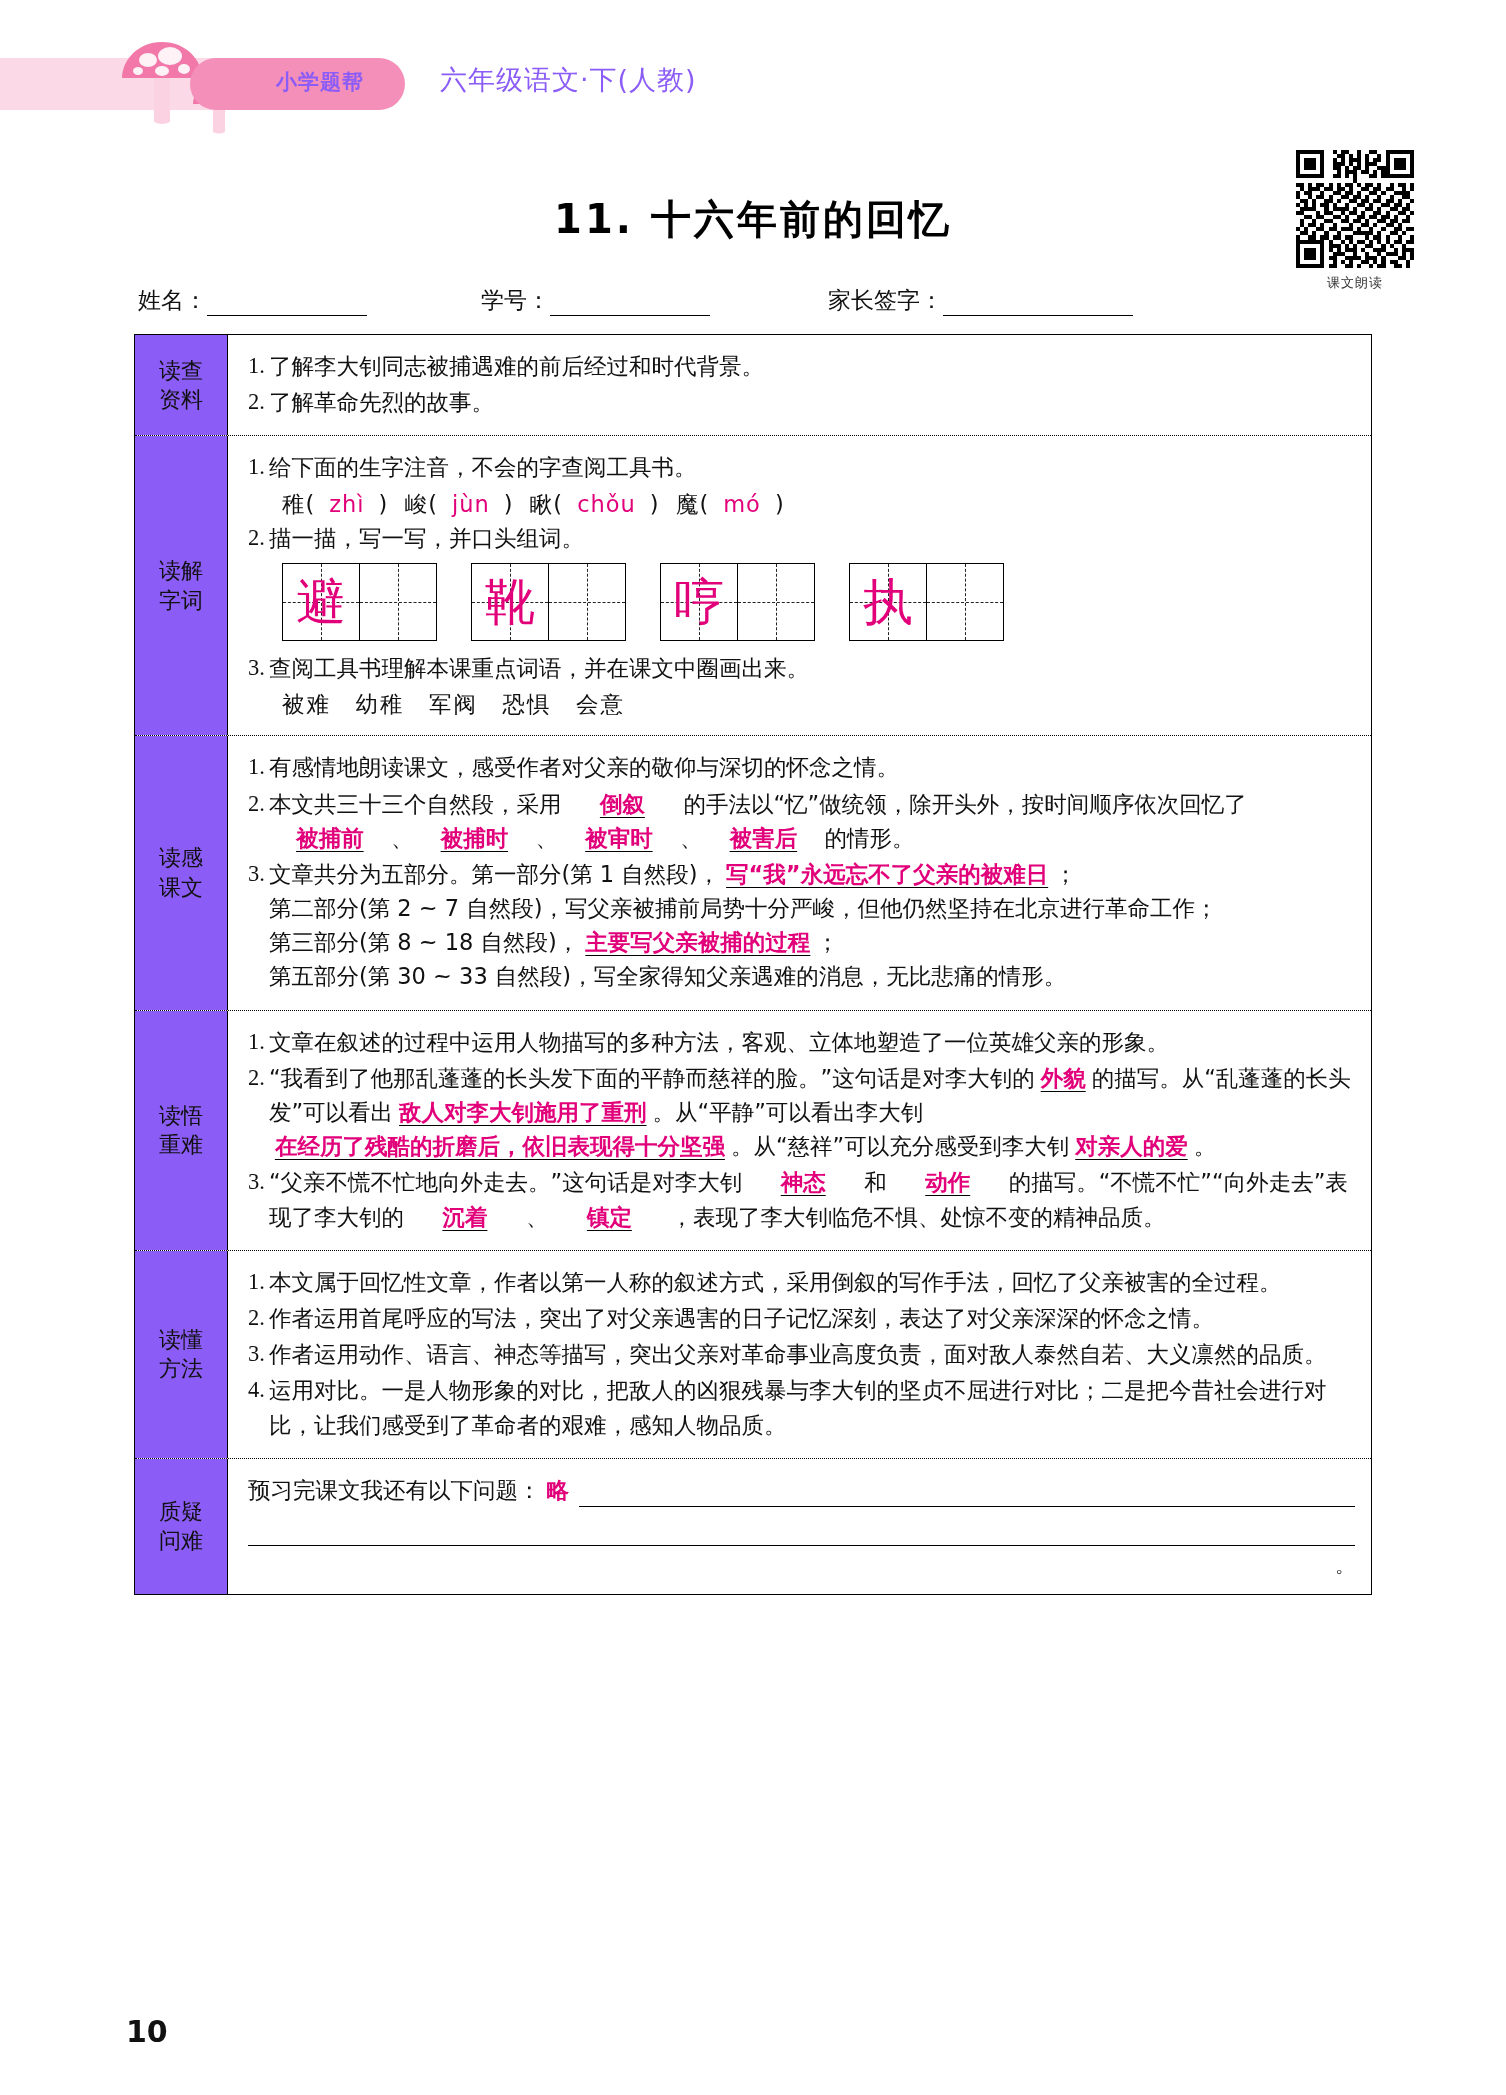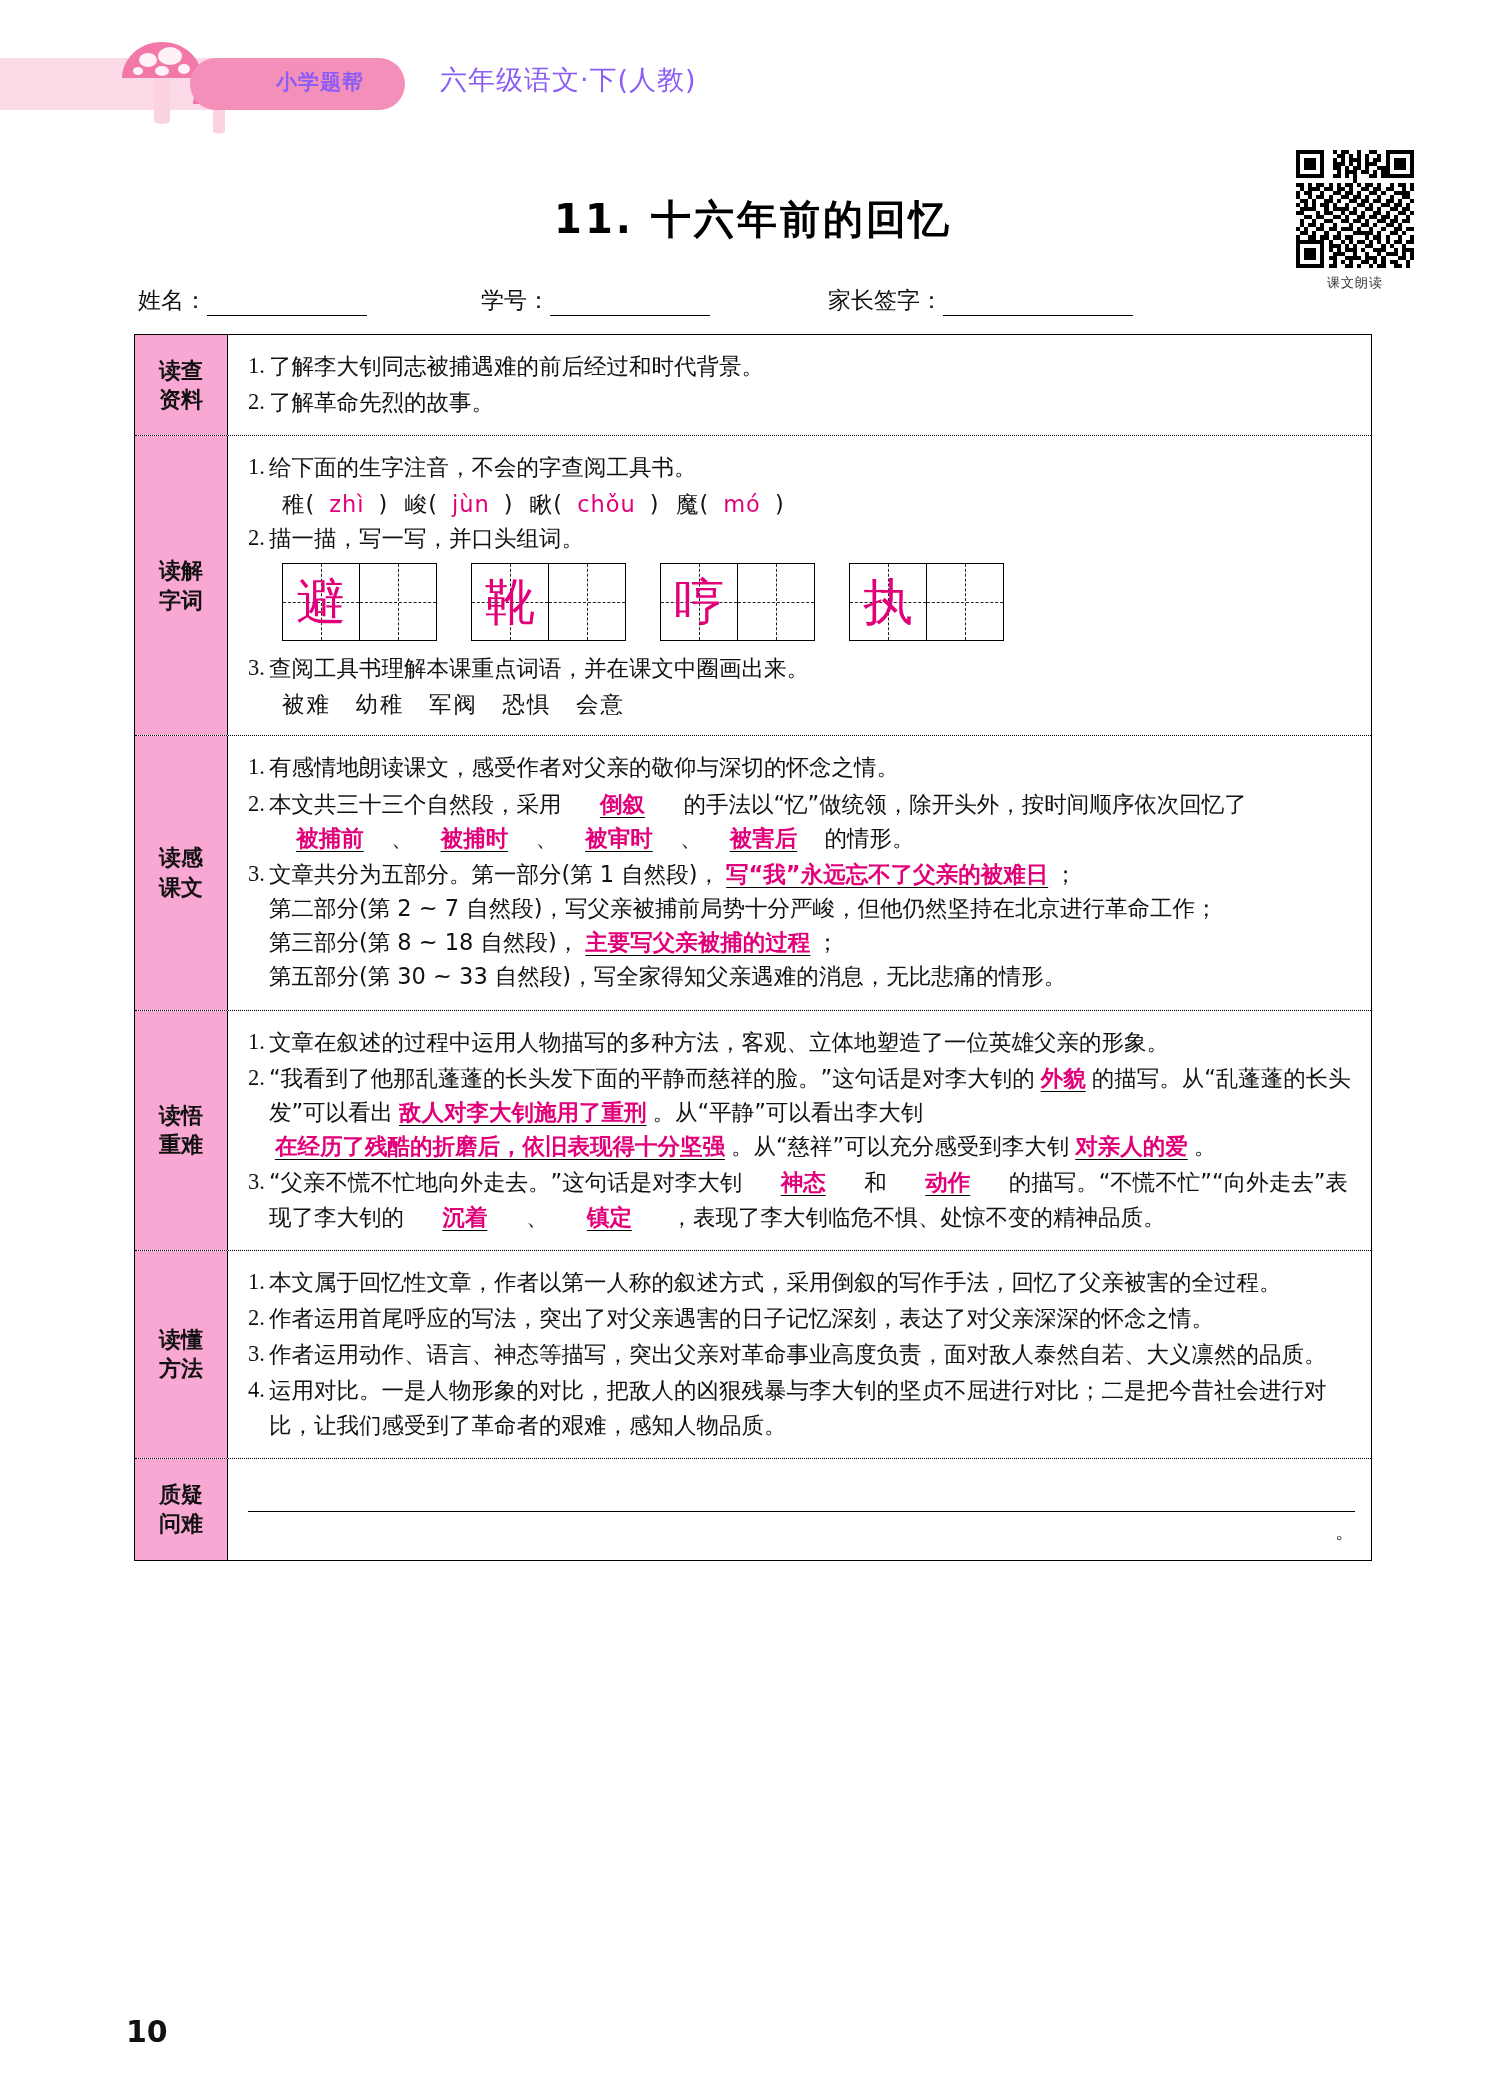--- a/index.html
+++ b/index.html
@@ -53,24 +53,24 @@
   .info-blank { border-bottom:1.5px solid #000; height:22px; }
   .gap-a { width:66px; } .gap-b { width:70px; }
   
   .sheet {
     margin:18px auto 0 auto; width:1236px;
     border:1.6px solid #000; border-collapse:collapse;
   }
   .sheet-row { display:flex; border-bottom:1.6px dotted #000; }
   .sheet-row.last { border-bottom:none; }
   .rowhead {
-    width:92px; flex:0 0 92px; background:#f9a8d4;
+    width:92px; flex:0 0 92px; background:#8b5cf6;
     border-right:1.6px solid #000;
     display:flex; flex-direction:column; align-items:center; justify-content:center;
-    font-size:22px; font-weight:bold; line-height:1.35; color:#111;
+    font-size:22px; font-weight:normal; line-height:1.35; color:#111;
     font-family:"DejaVu Sans","Liberation Sans",sans-serif;
   }
   .rowbody {
     flex:1; padding:14px 16px 14px 20px;
     font-size:22.5px; line-height:1.52; color:#111;
     font-family:"DejaVu Sans","Liberation Sans",sans-serif;
   }
   .li { display:flex; margin-bottom:2px; }
   .li-num { flex:0 0 auto; padding-right:4px; white-space:nowrap;
             font-family:"Liberation Serif","DejaVu Serif",serif; }
@@ -539,20 +539,25 @@
       </div>
     </div>
   </div>
 
   <div class="sheet-row last">
     <div class="rowhead">
       <span>质疑</span>
       <span>问难</span>
     </div>
     <div class="rowbody">
+      <div class="q-line">
+        <span>预习完课文我还有以下问题：</span>
+        <span class="ans" style="text-decoration:none;">略</span>
+        <span class="q-rule"></span>
+      </div>
       <div class="q-rule2"></div>
       <div class="q-period">。</div>
     </div>
   </div>
 
 </div>
 
 <div class="page-num">10</div>
 
 </body></html>

